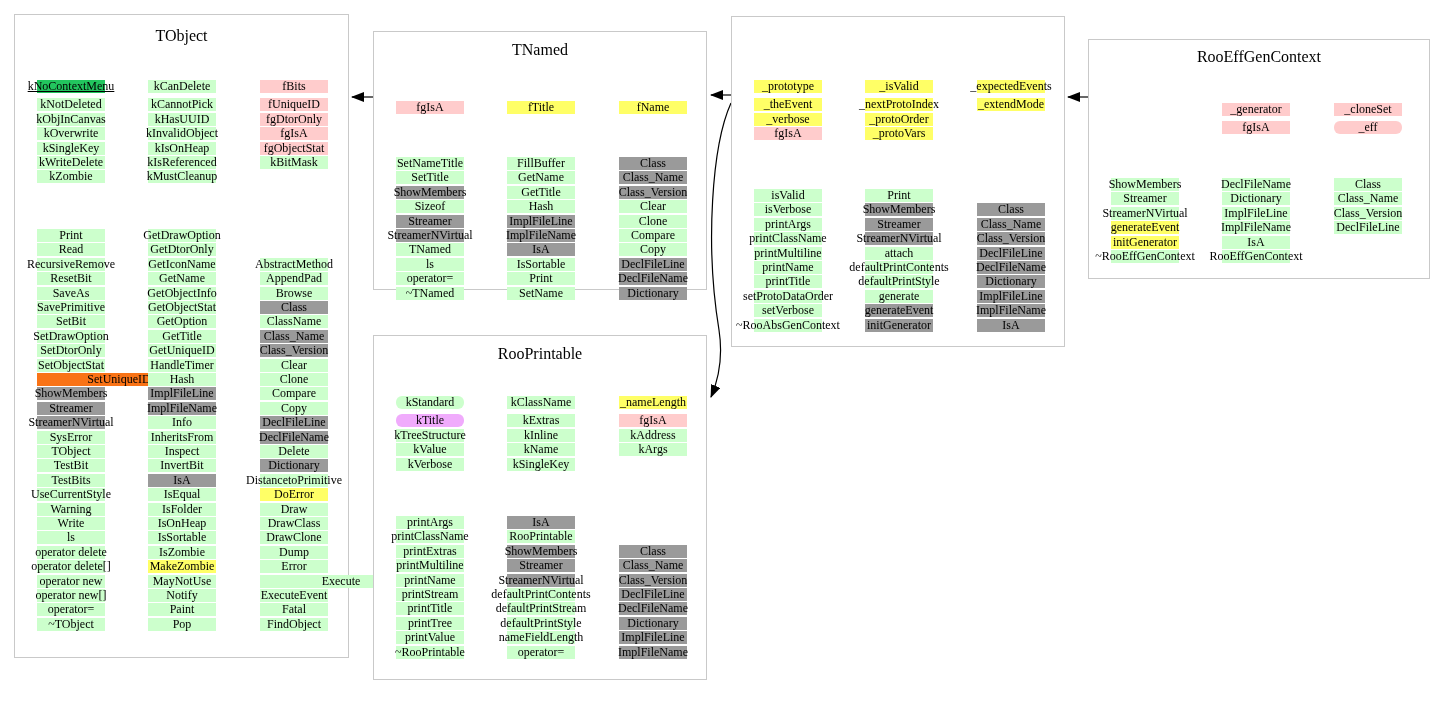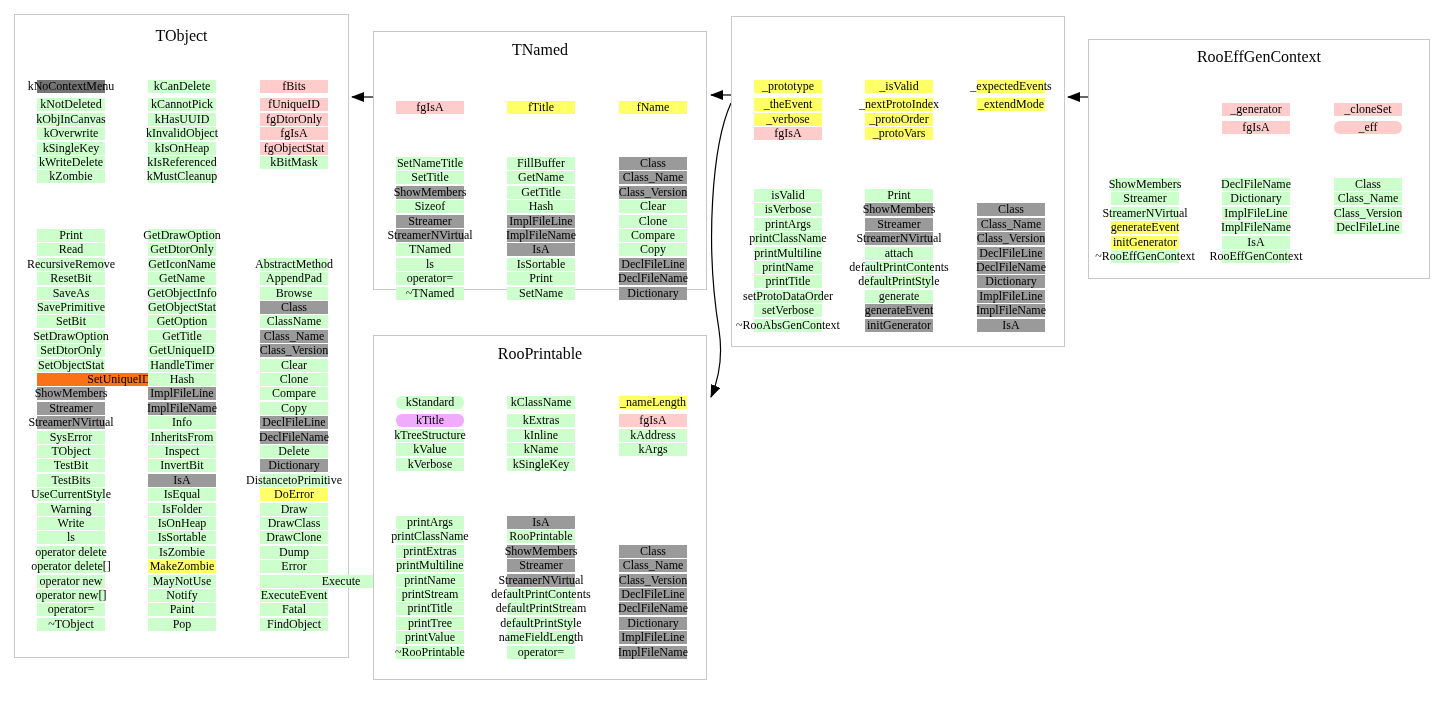--- a/index.html
+++ b/index.html
@@ -59,21 +59,21 @@
     <g id="arrow-group">
         <path d="M 373 97 L 352 97" fill="none" stroke="#000000" stroke-width="1.2" marker-end="url(#arrowhead)"></path>
         <path d="M 731 95 L 711 95" fill="none" stroke="#000000" stroke-width="1.2" marker-end="url(#arrowhead)"></path>
         <path d="M 1088 97 L 1068 97" fill="none" stroke="#000000" stroke-width="1.2" marker-end="url(#arrowhead)"></path>
         <path d="M 731 103 C 712 145 705 245 719 330 C 723 356 720 376 711 397" fill="none" stroke="#000000" stroke-width="1.2" marker-end="url(#arrowhead)"></path>
       </g>
   </svg>
   <div id="boxes-root">
       <div class="class-box" style="left: 14px; top: 14px; width: 335px; height: 644px;">
         <div class="class-title" style="top: 12px;">TObject</div>
-        <div class="member-cell" style="background: #737373; top: 65px; left: 22px;">kNoContextMenu</div>
+        <div class="member-cell" style="background: #22c55e; top: 65px; left: 22px; text-decoration: underline;">kNoContextMenu</div>
         <div class="member-cell" style="background: rgb(204, 255, 204); top: 83.4px; left: 22px;">kNotDeleted</div>
         <div class="member-cell" style="background: rgb(204, 255, 204); top: 97.8px; left: 22px;">kObjInCanvas</div>
         <div class="member-cell" style="background: rgb(204, 255, 204); top: 112.2px; left: 22px;">kOverwrite</div>
         <div class="member-cell" style="background: rgb(204, 255, 204); top: 126.6px; left: 22px;">kSingleKey</div>
         <div class="member-cell" style="background: rgb(204, 255, 204); top: 141px; left: 22px;">kWriteDelete</div>
         <div class="member-cell" style="background: rgb(204, 255, 204); top: 155.4px; left: 22px;">kZombie</div>
         <div class="member-cell" style="background: rgb(204, 255, 204); top: 65px; left: 133px;">kCanDelete</div>
         <div class="member-cell" style="background: rgb(204, 255, 204); top: 83.4px; left: 133px;">kCannotPick</div>
         <div class="member-cell" style="background: rgb(204, 255, 204); top: 97.8px; left: 133px;">kHasUUID</div>
         <div class="member-cell" style="background: rgb(204, 255, 204); top: 112.2px; left: 133px;">kInvalidObject</div>

